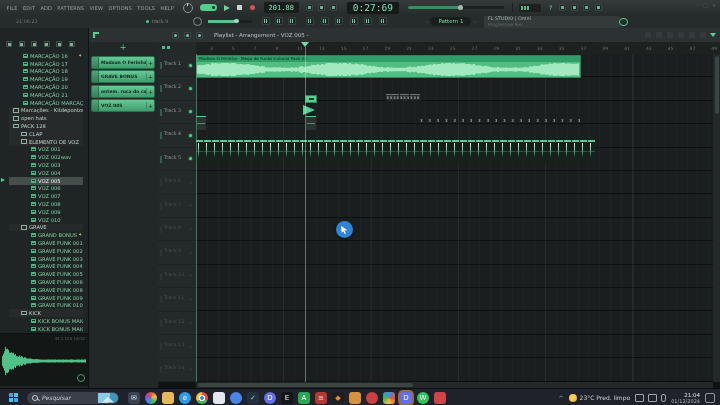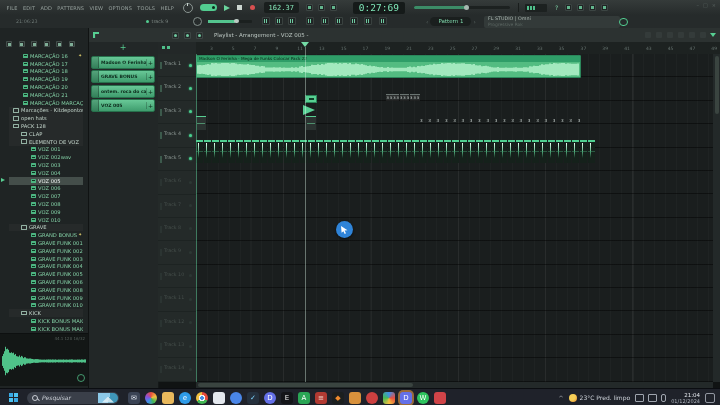--- a/index.html
+++ b/index.html
@@ -16,21 +16,21 @@
   .sw{width:17px;height:7px;background:#52cd90;border-radius:4px;margin-left:7px;position:relative;}
   .sw::after{content:"";position:absolute;right:2px;top:2px;width:3px;height:3px;border-radius:50%;background:#0d2a1c;}
   .play{margin-left:7px;width:0;height:0;border-left:6px solid #6ad49c;border-top:3.5px solid transparent;border-bottom:3.5px solid transparent;}
   .stop{margin-left:7px;width:5px;height:5px;background:#ccd6d1;}
   .rec{margin-left:8px;width:5px;height:5px;border-radius:50%;background:#d85050;}
   .tempo{margin-left:9px;background:#191e1d;border-radius:2px;color:#84e4b6;
          font-family:"DejaVu Sans Mono",monospace;font-size:7px;padding:1.5px 5px;}
   .t1icons{display:flex;gap:5px;margin-left:7px;}
   .t1i{width:7px;height:7px;background:#1f2424;border-radius:1px;box-shadow:inset 0 0 0 1px #3c4543;position:relative;}
   .t1i::after{content:"";position:absolute;left:2px;top:2px;width:3px;height:3px;background:#63b58d;}
-  .timebox{margin-left:16px;background:#151a19;border-radius:2px;color:#7fe7b8;
+  .timebox{margin-left:10px;background:#151a19;border-radius:2px;color:#7fe7b8;
            font-family:"DejaVu Sans Mono",monospace;font-size:9.5px;padding:0 6px;height:12px;line-height:12px;}
   .slider1{margin-left:9px;width:96px;height:3px;background:#1c2120;border-radius:2px;position:relative;}
   .slider1 .fill{width:54%;height:100%;background:#3c8c67;border-radius:2px;}
   .slider1 .sdot{position:absolute;left:52%;top:-1.5px;width:5px;height:5px;border-radius:50%;background:#a6b8b0;}
   .vdiv{width:1px;height:9px;background:#191d1c;margin-left:8px;}
   .meter{margin-left:6px;width:22px;height:8px;background:#1c2120;border-radius:1px;position:relative;overflow:hidden;}
   .meter::after{content:"";position:absolute;left:2px;top:2px;width:9px;height:4px;
         background:repeating-linear-gradient(90deg,#4fbf8a 0 2px,transparent 2px 3px);}
   .helpico{margin-left:8px;font-size:6px;color:#7fd4a8;}
   .winctl{position:absolute;right:4px;top:2px;display:flex;gap:4px;}
@@ -199,21 +199,21 @@
         <span class="mitem">VIEW</span>
         <span class="mitem">OPTIONS</span>
         <span class="mitem">TOOLS</span>
         <span class="mitem">HELP</span>
       </div>
     <div class="knob"></div>
     <div class="sw"></div>
     <div class="play"></div>
     <div class="stop"></div>
     <div class="rec"></div>
-    <div class="tempo">162.37</div>
+    <div class="tempo">201.88</div>
     <div class="t1icons">
 
     <span class="t1i"></span>
         <span class="t1i"></span>
         <span class="t1i"></span>
       </div>
     <div class="timebox">0:27:69</div>
     <div class="slider1">
         <div class="fill"></div>
         <div class="sdot"></div>

